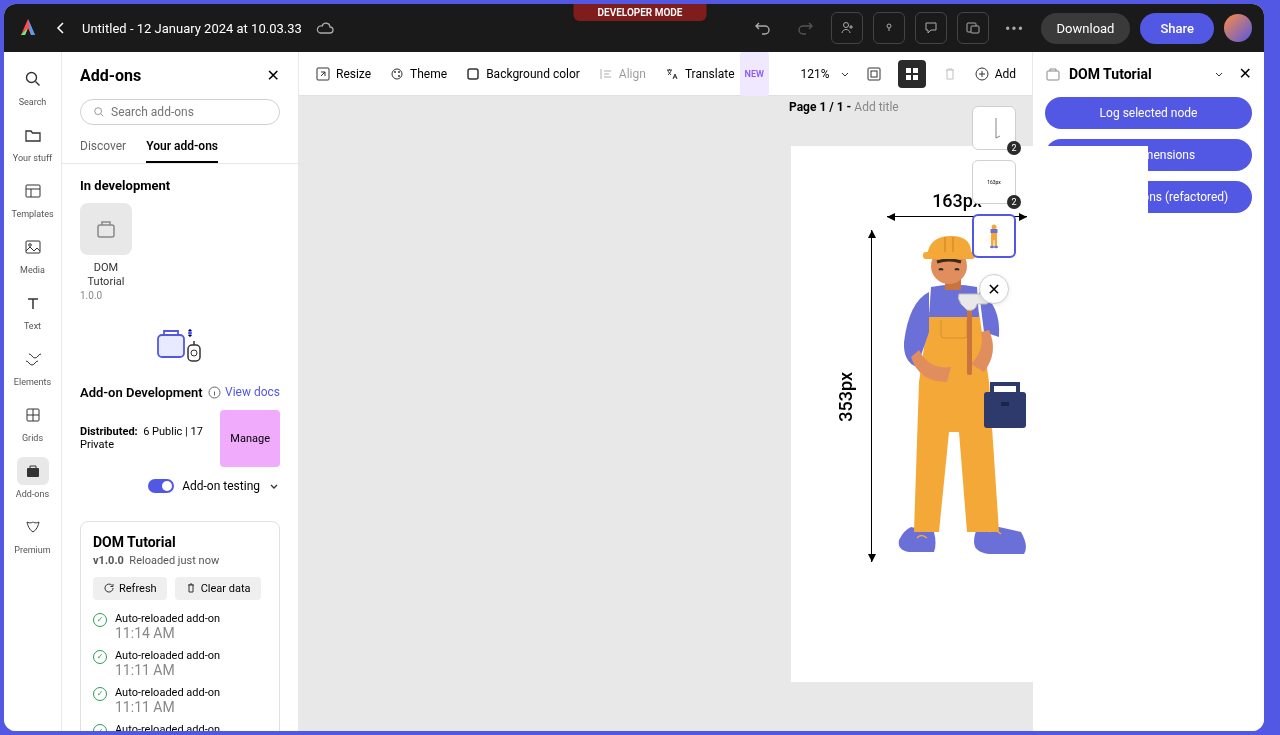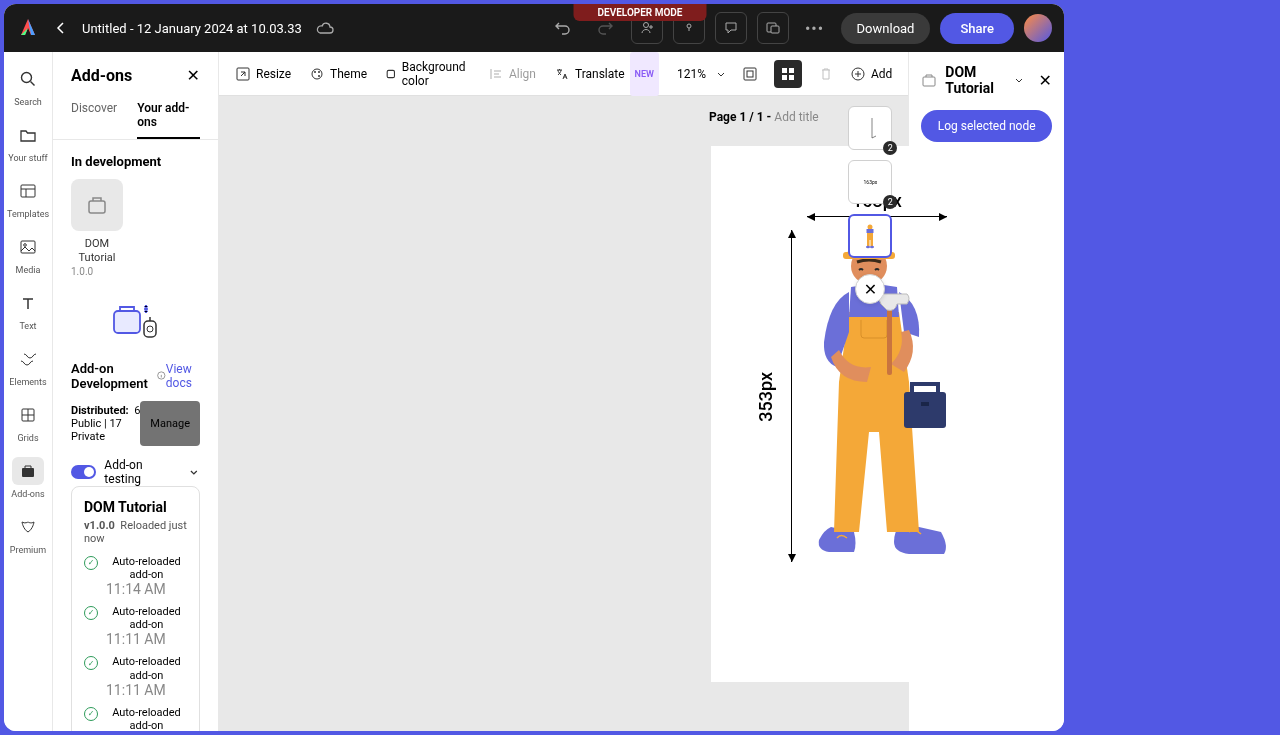--- a/index.html
+++ b/index.html
@@ -1,17 +1,17 @@
 <!DOCTYPE html>
 <html><head>
   <meta charset="utf-8">
   <style>
     * { margin: 0; padding: 0; box-sizing: border-box; font-family: -apple-system, BlinkMacSystemFont, 'Segoe UI', Roboto, sans-serif; }
     body { background: #5258e4; width: 1280px; height: 735px; overflow: hidden; }
-    .app { background: #fff; width: 1060px; height: 727px; margin: 4px; border-radius: 12px; display: flex; flex-direction: column; overflow: hidden; }
+    .app { background: #fff; width: 1260px; height: 727px; margin: 4px; border-radius: 12px; display: flex; flex-direction: column; overflow: hidden; }
     
     
     .dev-badge { position: absolute; top: 4px; left: 50%; transform: translateX(-50%); background: #7f1d1d; color: #fff; font-size: 10px; font-weight: 600; padding: 3px 24px; border-radius: 0 0 6px 6px; z-index: 100; }
     
     
     .header { background: #1a1a1a; height: 48px; display: flex; align-items: center; padding: 0 12px; gap: 8px; }
     .logo { width: 24px; height: 24px; display: flex; align-items: center; justify-content: center; }
     .back-btn { color: #fff; padding: 6px; cursor: pointer; }
     .doc-title { color: #fff; font-size: 13px; }
     .cloud-icon { color: #aaa; margin-left: 6px; }
@@ -47,22 +47,22 @@
     .addon-icon-box { width: 52px; height: 52px; background: #e8e8e8; border-radius: 8px; display: flex; align-items: center; justify-content: center; margin-bottom: 6px; }
     .addon-name { font-size: 11px; color: #333; text-align: center; width: 52px; line-height: 1.3; }
     .addon-ver { font-size: 10px; color: #888; width: 52px; }
     
     .illu { display: flex; justify-content: center; padding: 20px 0 14px; }
     .dev-section { padding: 0 18px; }
     .dev-row { display: flex; justify-content: space-between; align-items: center; margin-bottom: 10px; }
     .dev-heading { font-size: 13px; font-weight: 600; display: flex; align-items: center; gap: 5px; }
     .view-docs { color: #5258e4; font-size: 12px; }
     .dist-row { font-size: 11px; display: flex; justify-content: space-between; align-items: center; margin-bottom: 12px; }
-    .manage-btn { background: #737373; border: none; padding: 16px 10px; border-radius: 4px; font-size: 11px; cursor: pointer; }
-    .toggle-row { display: flex; align-items: center; gap: 8px; font-size: 12px; margin-bottom: 0; justify-content: flex-start; }
+    .manage-btn { background: #f0abfc; border: none; padding: 22px 10px; border-radius: 4px; font-size: 11px; cursor: pointer; }
+    .toggle-row { display: flex; align-items: center; gap: 8px; font-size: 12px; margin-bottom: 28px; justify-content: flex-end; }
     .toggle { width: 26px; height: 14px; background: #5258e4; border-radius: 7px; position: relative; cursor: pointer; }
     .toggle::after { content: ''; position: absolute; width: 10px; height: 10px; background: #fff; border-radius: 50%; top: 2px; right: 2px; }
     
     .dev-card { border: 1px solid #e0e0e0; border-radius: 8px; padding: 12px; margin: 0 18px; }
     .dev-card-title { font-size: 14px; font-weight: 700; margin-bottom: 4px; }
     .dev-card-sub { font-size: 11px; color: #555; margin-bottom: 10px; }
     .dev-card-btns { display: flex; gap: 8px; margin-bottom: 12px; }
     .mini-btn { background: #efefef; border: none; padding: 5px 10px; border-radius: 4px; font-size: 11px; display: flex; gap: 4px; align-items: center; cursor: pointer; }
     .log-item { display: flex; gap: 8px; margin-bottom: 8px; align-items: flex-start; }
     .log-check { width: 14px; height: 14px; border: 1.5px solid #2e9b5a; border-radius: 50%; display: flex; align-items: center; justify-content: center; color: #2e9b5a; font-size: 8px; flex-shrink: 0; margin-top: 1px; }
@@ -73,21 +73,21 @@
     .canvas-area { flex: 1; background: #e8e8e8; position: relative; }
     .toolbar { background: #fff; height: 44px; display: flex; align-items: center; padding: 0 16px; gap: 18px; border-bottom: 1px solid #e0e0e0; }
     .tool-item { display: flex; align-items: center; gap: 5px; font-size: 12px; cursor: pointer; }
     .tool-item.disabled { opacity: 0.4; }
     .new-badge { background: #f0e8ff; color: #8a5cf5; font-size: 9px; padding: 17px 5px; border-radius: 3px; font-weight: 600; }
     .toolbar-right { margin-left: auto; display: flex; align-items: center; gap: 10px; }
     .zoom { font-size: 12px; }
     .tool-icon-btn { width: 28px; height: 28px; display:flex; align-items:center; justify-content:center; border-radius:4px; cursor:pointer; }
     .tool-icon-btn.dark { background: #2a2a2a; color: #fff; }
     
-    .page-label { position: absolute; top: 58px; left: 490px; font-size: 12px; }
+    .page-label { position: absolute; top: 48px; left: 490px; font-size: 12px; }
     .page-label .add-title { color: #888; }
     
     .artboard { position: absolute; background: #fff; top: 94px; left: 492px; width: 357px; height: 536px; }
     
     
     .dim-horiz { position: absolute; top: 158px; left: 588px; width: 140px; height: 18px; }
     .dim-horiz-label { position: absolute; top: 138px; left: 588px; width: 140px; text-align: center; font-size: 18px; font-weight: 500; }
     .dim-horiz-line { border-top: 1px solid #000; position: relative; top: 6px; }
     .dim-horiz-line::before, .dim-horiz-line::after { content: ''; position: absolute; top: -4px; width: 0; height: 0; border-top: 4px solid transparent; border-bottom: 4px solid transparent; }
     .dim-horiz-line::before { left: 0; border-right: 8px solid #000; }
@@ -264,20 +264,27 @@
             </svg>
           </div>
           <span class="rail-label">Premium</span>
         </div>
     </div>
 
     <div class="addons-panel">
       <div class="panel-header">
         <div class="panel-title">Add-ons</div>
         <div class="close-x">✕</div>
+      </div>
+      <div class="search-box">
+        <svg width="14" height="14" viewBox="0 0 14 14">
+            <circle cx="6" cy="6" r="4" stroke="#888" fill="none"></circle>
+            <path d="M9 9l3 3" stroke="#888"></path>
+          </svg>
+        <input type="text" placeholder="Search add-ons" style="">
       </div>
       <div class="tabs">
         <div class="tab">Discover</div>
         <div class="tab active">Your add-ons</div>
       </div>
       <div class="section-title">In development</div>
       <div class="addon-tile">
         <div class="addon-icon-box">
             <svg width="22" height="20" viewBox="0 0 22 20">
               <rect x="3" y="6" width="16" height="12" rx="2" stroke="#888" stroke-width="1.5" fill="none"></rect>
@@ -322,20 +329,34 @@
           </div>
           <svg width="12" height="12" viewBox="0 0 12 12">
               <path d="M3 5l3 3 3-3" stroke="#333" fill="none" stroke-width="1.3"></path>
             </svg>
         </div>
       </div>
 
       <div class="dev-card">
         <div class="dev-card-title">DOM Tutorial</div>
         <div class="dev-card-sub"><b>v1.0.0</b>&nbsp;&nbsp;<span>Reloaded just now</span></div>
+        <div class="dev-card-btns">
+          <button class="mini-btn">
+              <svg width="12" height="12" viewBox="0 0 12 12">
+                <path d="M10 6a4 4 0 1 1-1.2-2.8M10 2v2.5H7.5" stroke="#333" fill="none"></path>
+              </svg>
+              <span>Refresh</span>
+            </button>
+          <button class="mini-btn">
+              <svg width="12" height="12" viewBox="0 0 12 12">
+                <path d="M3 3h6M4 3v7h4V3M5 3V2h2v1" stroke="#333" fill="none"></path>
+              </svg>
+              <span>Clear data</span>
+            </button>
+        </div>
         <div id="logs">
             <div class="log-item">
               <div class="log-check">✓</div>
               <div>
                 <div class="log-text">Auto-reloaded add-on</div>
                 <div class="log-time">11:14 AM</div>
               </div>
             </div>
             <div class="log-item">
               <div class="log-check">✓</div>

